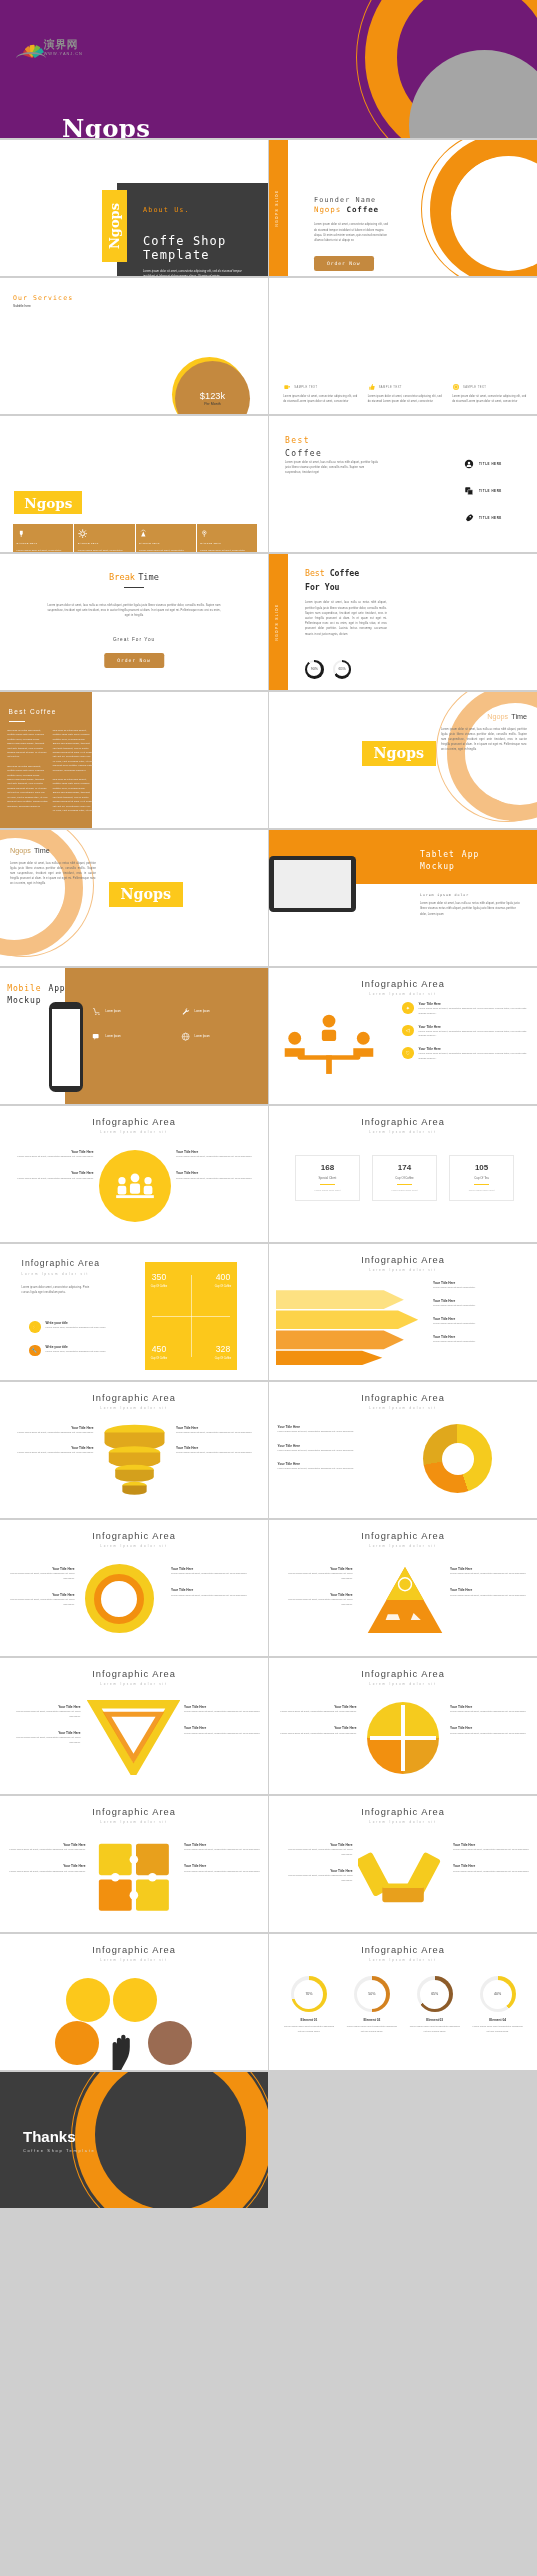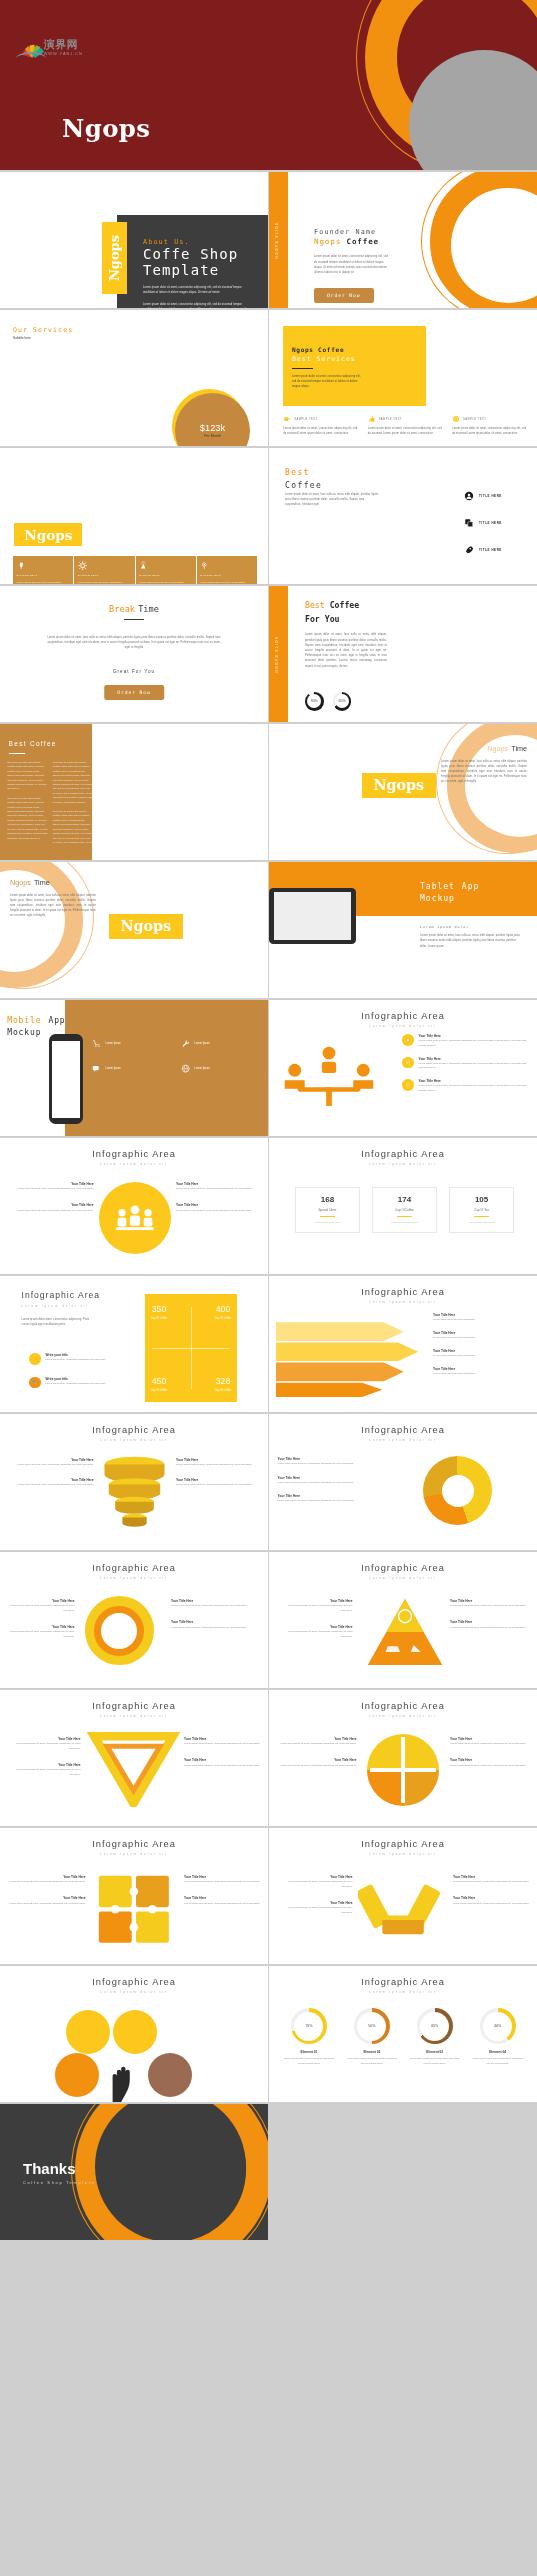--- a/index.html
+++ b/index.html
@@ -7,21 +7,21 @@
     width:538px; background:#cfcfcf;
     font-family:"Liberation Sans", sans-serif;
   }
   .deck { width:538px; display:flex; flex-wrap:wrap; }
   .slide { width:269px; height:138px; background:#fff; position:relative; overflow:hidden;
            border-right:0.7px solid #cfcfcf; border-bottom:2.2px solid #cfcfcf; }
   .slide.full { width:538px; }
   .mono { font-family:"DejaVu Sans Mono", monospace; }
 
   
-  .cover { background:#7f1d1d; height:172px; }
+  .cover { background:#701a75; height:140px; }
   .logo { position:absolute; left:20px; top:39px; display:flex; align-items:flex-end; gap:2.2px; }
   .logo-fan { position:relative; width:21.5px; height:13px; }
   .fan-seg { position:absolute; bottom:0; left:10.8px; width:5px; height:10.8px; transform-origin:bottom center; border-radius:0.7px; }
   .logo-arc { position:absolute; left:16px; top:52px; width:30px; height:6.5px;
               border-top:2.2px solid #8d8d8d; border-radius:50%/100% 100% 0 0; }
   .logo-txt { color:#8d8d8d; font-size:10.8px; font-weight:bold; letter-spacing:0.7px; line-height:1; }
   .logo-sub { color:#9e9e9e; font-size:3.9px; letter-spacing:1px; margin-top:1.4px; }
   .cover-title { position:absolute; left:62px; top:128px; transform:translateY(-50%);
                  color:#fff; font-size:24.4px; font-weight:bold; font-family:"DejaVu Serif", serif; letter-spacing:0.4px;}
 
@@ -124,21 +124,21 @@
 
   </div>
 
   <div class="slide">
     <div class="about-card"></div>
     <div class="about-tag">
       <span>Ngops</span>
     </div>
     <div style="position:absolute;left:143px;top:66px;width:129px;">
       <div class="mono ttl-o" style="font-size:6.8px;letter-spacing:1.1px;">About Us.</div>
-      <div class="mono" style="font-size:14px;color:#fff;letter-spacing:1.1px;margin-top:0;">Coffe Shop Template</div>
+      <div class="mono" style="font-size:12px;color:#fff;letter-spacing:1.1px;margin-top:20px;">Coffe Shop Template</div>
       <div class="body-txt w" style="margin-top:7.2px;width:108px;font-style:italic;">Lorem ipsum dolor sit amet, consectetur adipiscing elit, sed do eiusmod tempor incididunt ut labore et dolore magna aliqua. Ut enim ad minim</div>
       <div class="body-txt w" style="margin-top:6.5px;width:108px;">Lorem ipsum dolor sit amet, consectetur adipiscing elit, sed do eiusmod tempor incididunt ut labore et dolore magna aliqua. Ut enim ad minim veniam, quis nostrud exercitation ullamco laboris nisi ut aliquip ex</div>
     </div>
   </div>
 
   <div class="slide">
     <div class="orange-bar"></div>
     <div class="vert-label">NGOPS SLIDE</div>
     <div style="position:absolute;right:-44px;top:-5.7px;width:151px;height:151px;border-radius:50%;border:23px solid #f2900f;"></div>
     <div style="position:absolute;right:-39px;top:-10px;width:155px;height:158px;border-radius:50%;border:1.1px solid #f2900f;"></div>
@@ -160,28 +160,20 @@
       <div style="font-size:3.2px;color:#3a3a3a;margin-top:2.2px;">Subtitle here</div>
     </div>
     <div class="coin" style="left:172px;top:79px;width:75px;height:75px;background:#fcc81b;"></div>
     <div class="coin" style="left:175px;top:83px;width:75px;height:75px;background:#c4893f;display:flex;flex-direction:column;align-items:center;justify-content:center;">
       <div style="color:#fff;font-size:9.3px;">$123k</div>
       <div style="color:#3a3a3a;font-size:3.6px;margin-top:1.4px;">Per Month</div>
     </div>
   </div>
 
   <div class="slide">
-    <div class="yellow-card" style="left:14.3px;top:16px;width:143px;height:80px;">
-      <div style="padding:20px 0 0 8.6px;">
-        <div class="mono" style="font-size:6.1px;font-weight:bold;color:#2b2b2b;letter-spacing:0.7px;">Ngops Coffee</div>
-        <div class="mono" style="font-size:6.5px;color:#fff;letter-spacing:1px;margin-top:2.2px;">Best Services</div>
-        <div style="width:21.5px;height:1.3px;background:#2b2b2b;margin:5px 0 4.3px;"></div>
-        <div class="body-txt" style="color:#4a4a4a;width:72px;">Lorem ipsum dolor sit amet, consectetur adipiscing elit, sed do eiusmod tempor incididunt ut labore et dolore magna aliqua.</div>
-      </div>
-    </div>
     <div style="position:absolute;left:14.3px;top:105px;width:244px;display:flex;gap:9.3px;">
       <div style="flex:1;">
         <div style="display:flex;align-items:center;gap:2.9px;">
           <svg width="8" height="8" viewBox="0 0 24 24">
               <rect x="4" y="7" width="12" height="11" rx="2" fill="#fcc81b"></rect>
               <rect x="16" y="9" width="5" height="5" rx="2.5" fill="#fcc81b"></rect>
             </svg>
           <span style="font-size:2.6px;color:#7a7a7a;letter-spacing:0.5px;">SAMPLE TEXT</span>
         </div>
         <div class="body-txt" style="margin-top:2.9px;">Lorem ipsum dolor sit amet, consectetur adipiscing elit, sed do eiusmod Lorem ipsum dolor sit amet, consectetur</div>

